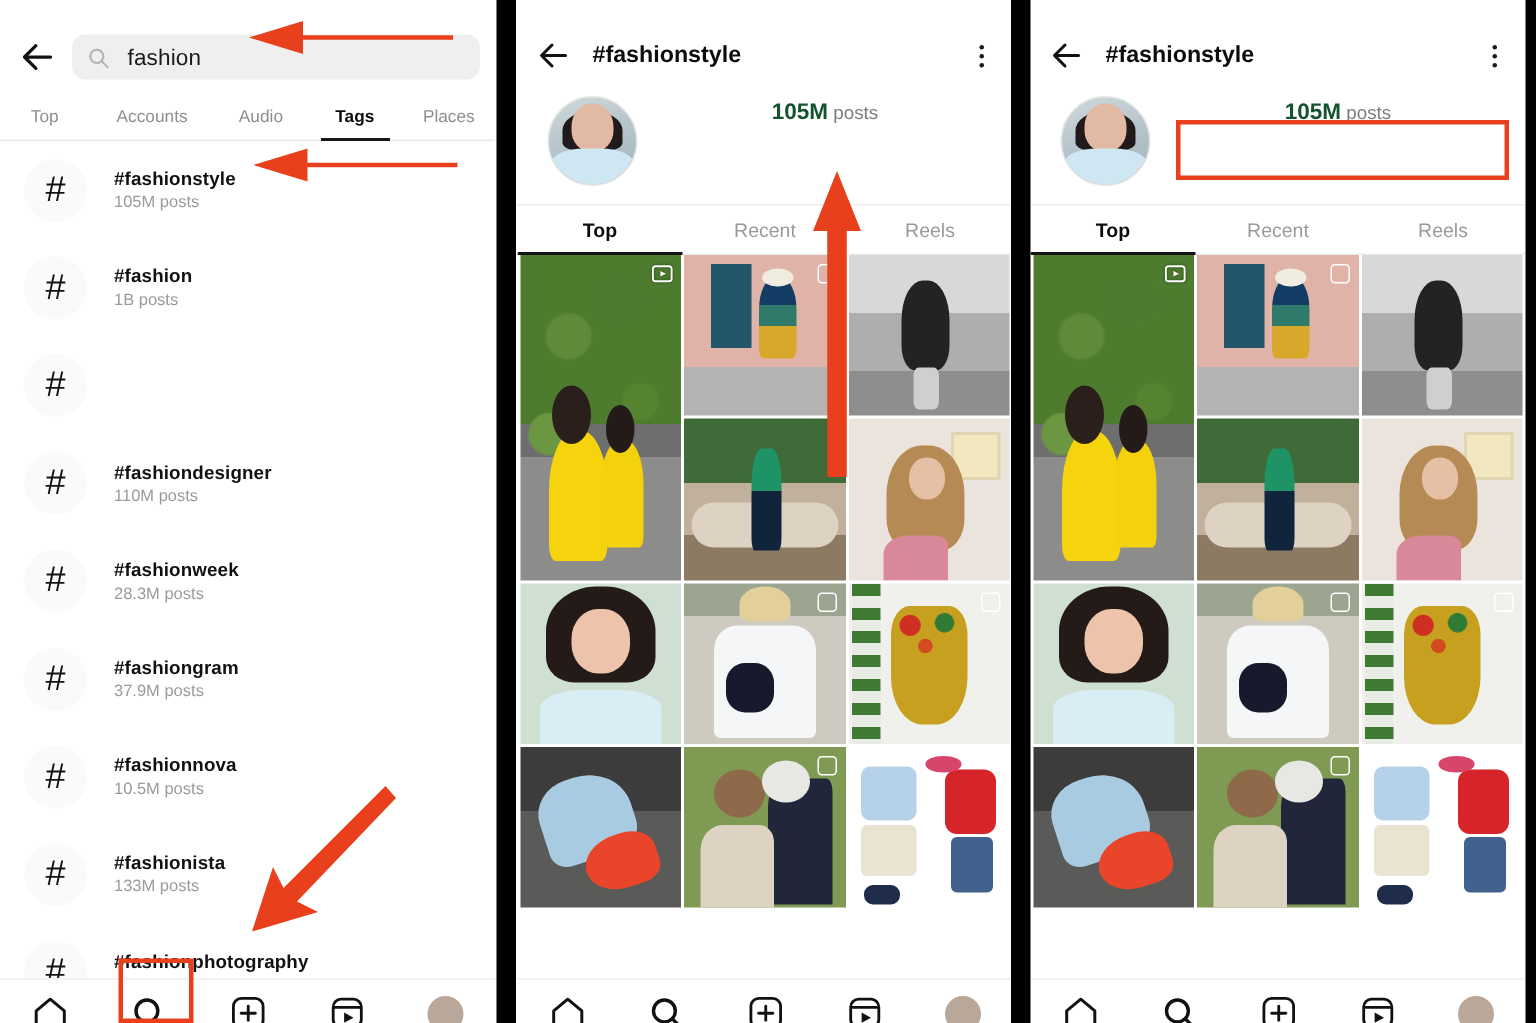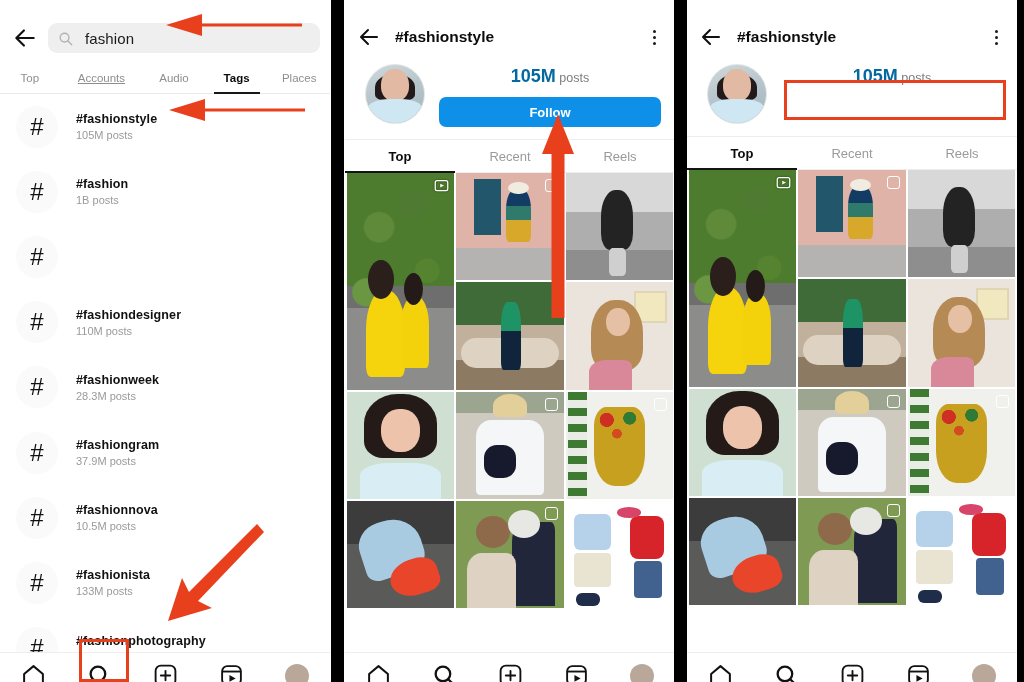--- a/index.html
+++ b/index.html
@@ -40,21 +40,21 @@
   .tabbar .tab {
     font-size: 11.5px; color: #8e8e8e; padding: 0 0 9px 0;
     text-align: center; white-space: nowrap; position: relative;
   }
   .tabbar .tab.active { color: #0b0b0b; font-weight: bold; }
   .tabbar .tab.active::after {
     content: ""; position: absolute; left: 50%; transform: translateX(-50%);
     bottom: -1px; width: 46px; height: 2px; background: #171717;
   }
   #t-top      { width: 60px; }
-  #t-accounts { width: 84px; text-decoration: underline; }
+  #t-accounts { width: 84px; }
   #t-audio    { width: 62px; text-align: center; }
   #t-tags     { width: 64px; }
   #t-places   { width: 62px; }
 
   .tag-list { height: 571px; overflow: hidden; }
   .tag-row { display: flex; align-items: center; height: 65.2px; padding-left: 16px; }
   .hash-circle {
     width: 42px; height: 42px; border-radius: 50%; background: #fafafa;
     display: flex; align-items: center; justify-content: center; flex: none;
     font-size: 24px; color: #111; font-weight: 500; line-height: 1;
@@ -100,21 +100,21 @@
   .tag-avatar .hair {
     position:absolute; left:50%; top:16%; transform:translateX(-50%);
     width:40px; height:26px; border-radius:50% 50% 20% 20%; background:#22191a;
   }
   .tag-avatar .shirt {
     position:absolute; left:50%; bottom:-2px; transform:translateX(-50%);
     width:56px; height:26px; border-radius:40% 40% 0 0; background:#cfe7f2;
   }
   .profile-right { flex: 1; margin-left: 14px; padding-top: 2px; }
   .posts-line { text-align: center; font-size: 12.5px; color: #7d7d7d; }
-  .posts-line b { color: #0369a1; font-size: 18px; }
+  .posts-line b { color: #14532d; font-size: 15px; }
   .cta {
     display: block; width: 100%; margin-top: 10px; height: 30px; border: 0;
     border-radius: 7px; font-size: 13px; font-weight: bold; cursor: pointer;
     font-family: "Liberation Sans", sans-serif;
   }
   .cta.follow    { background: #0f90e8; color: #ffffff; }
   .cta.following { background: #efefef; color: #1c1c1c; }
 
   .tabbar2 { display: flex; height: 34px; border-bottom: 1px solid #ededed;
              border-top: 1px solid #ededed; position: relative; }
@@ -389,21 +389,20 @@
     <div class="profile-block">
       <div class="tag-avatar">
         <span class="hair"></span>
           <span class="face"></span>
           <span class="shirt"></span>
       </div>
       <div class="profile-right">
         <div class="posts-line">
           <b>105M</b><span> posts</span>
         </div>
-        <button class="cta follow">Follow</button>
       </div>
     </div>
 
     <div class="tabbar2">
       <div class="tab2 active">Top</div>
       <div class="tab2">Recent</div>
       <div class="tab2">Reels</div>
     </div>
 
     <div class="grid">

